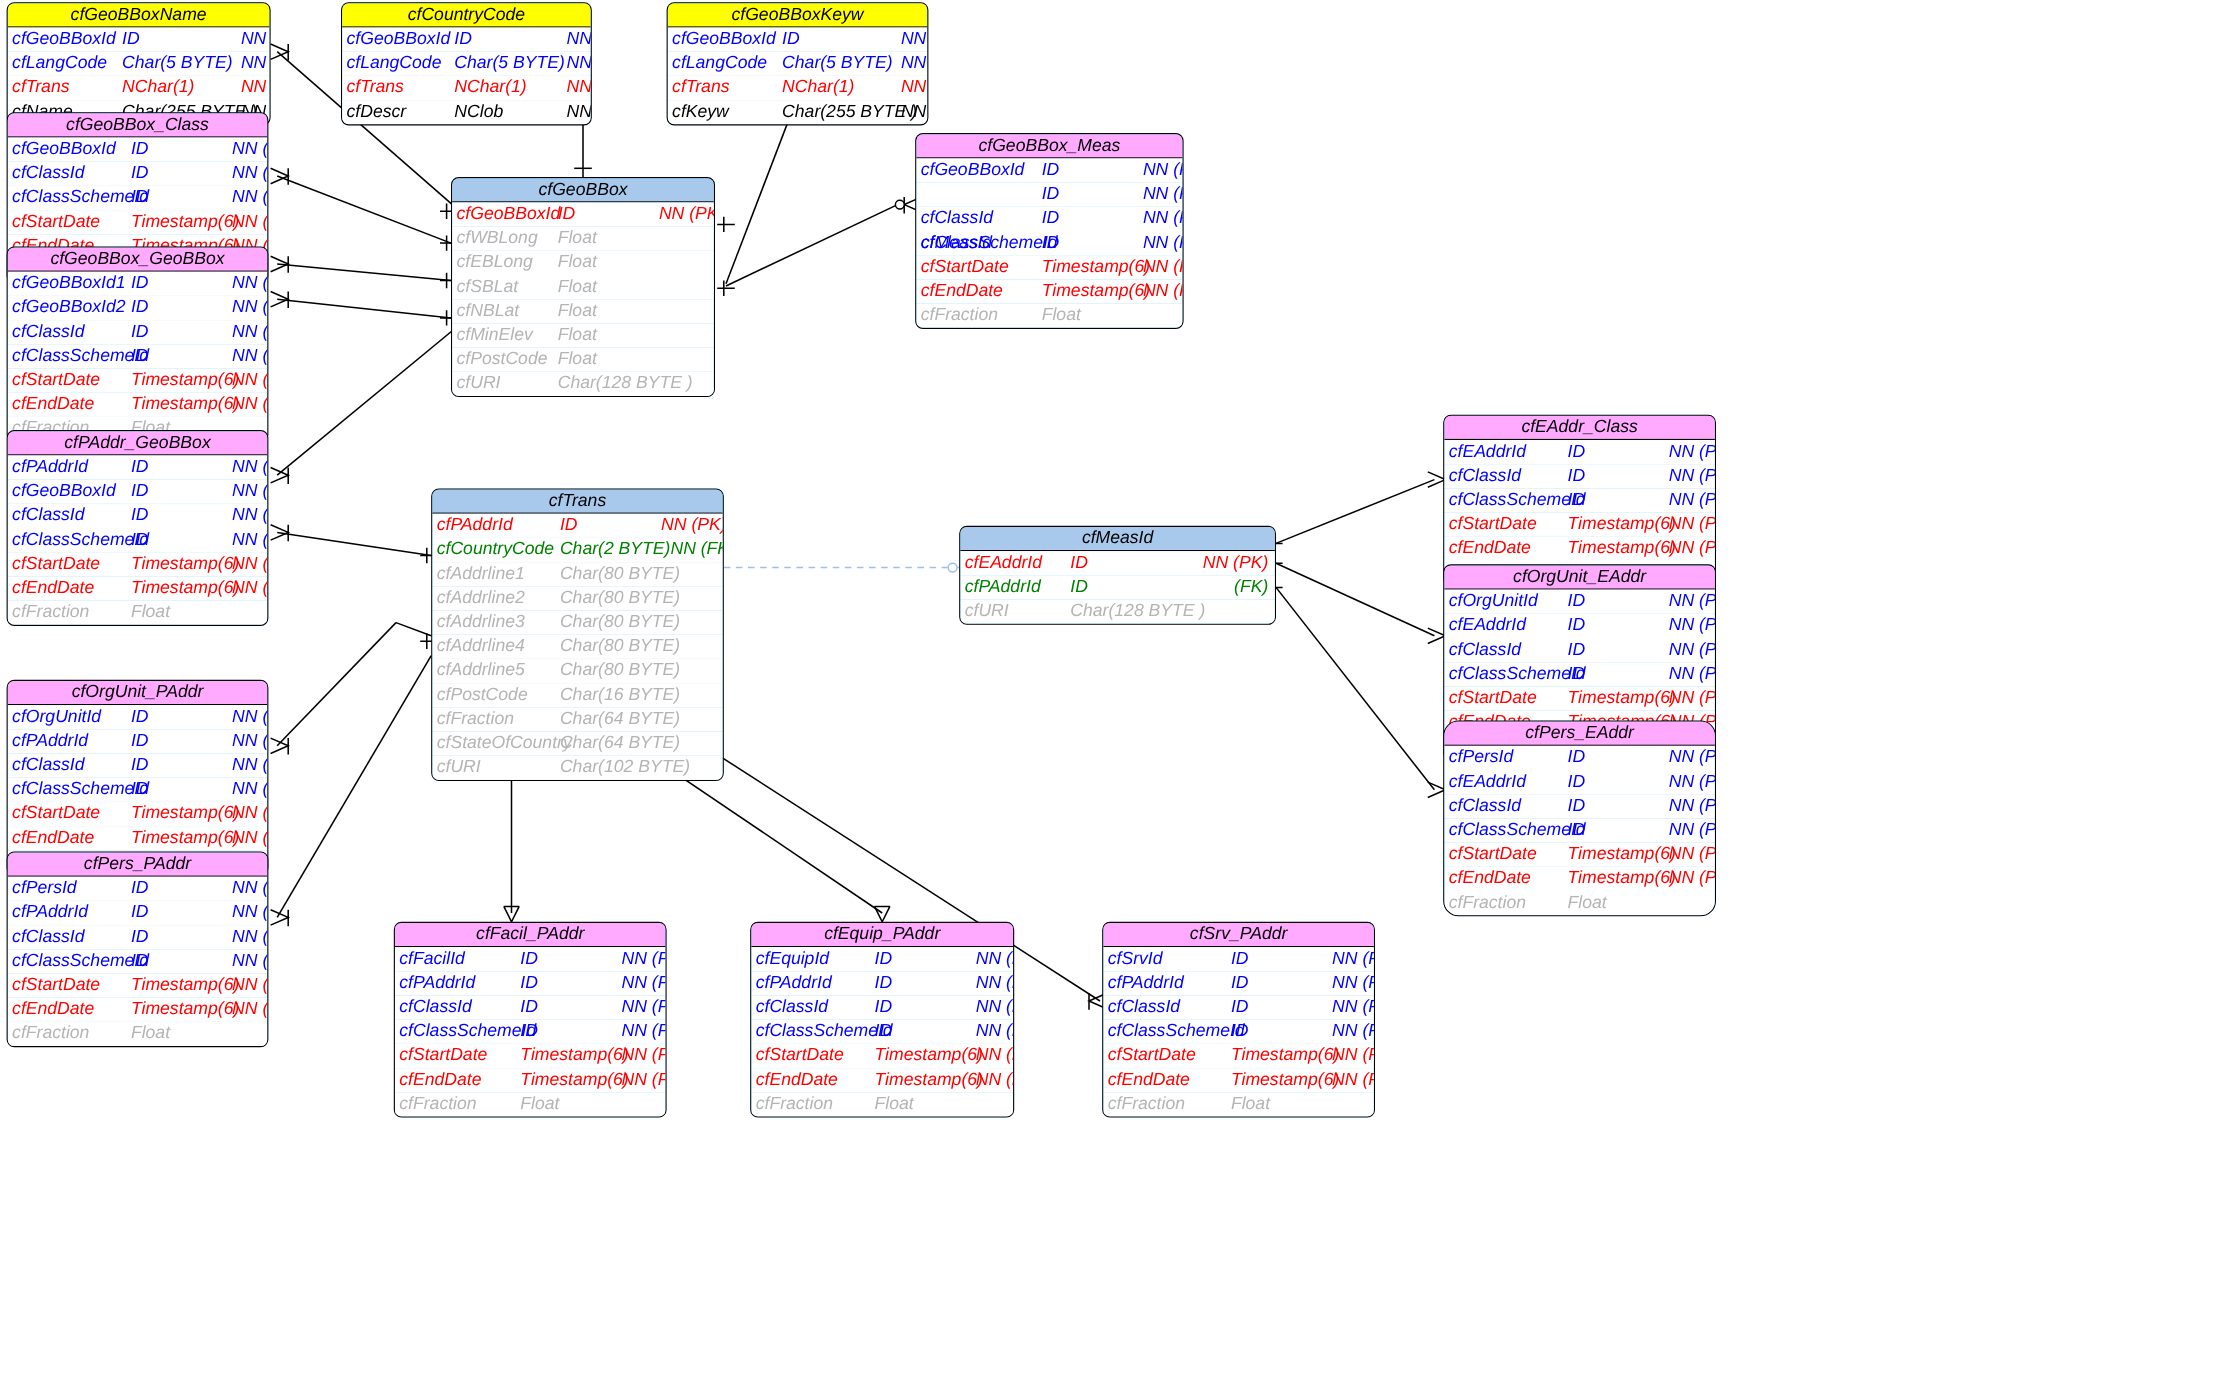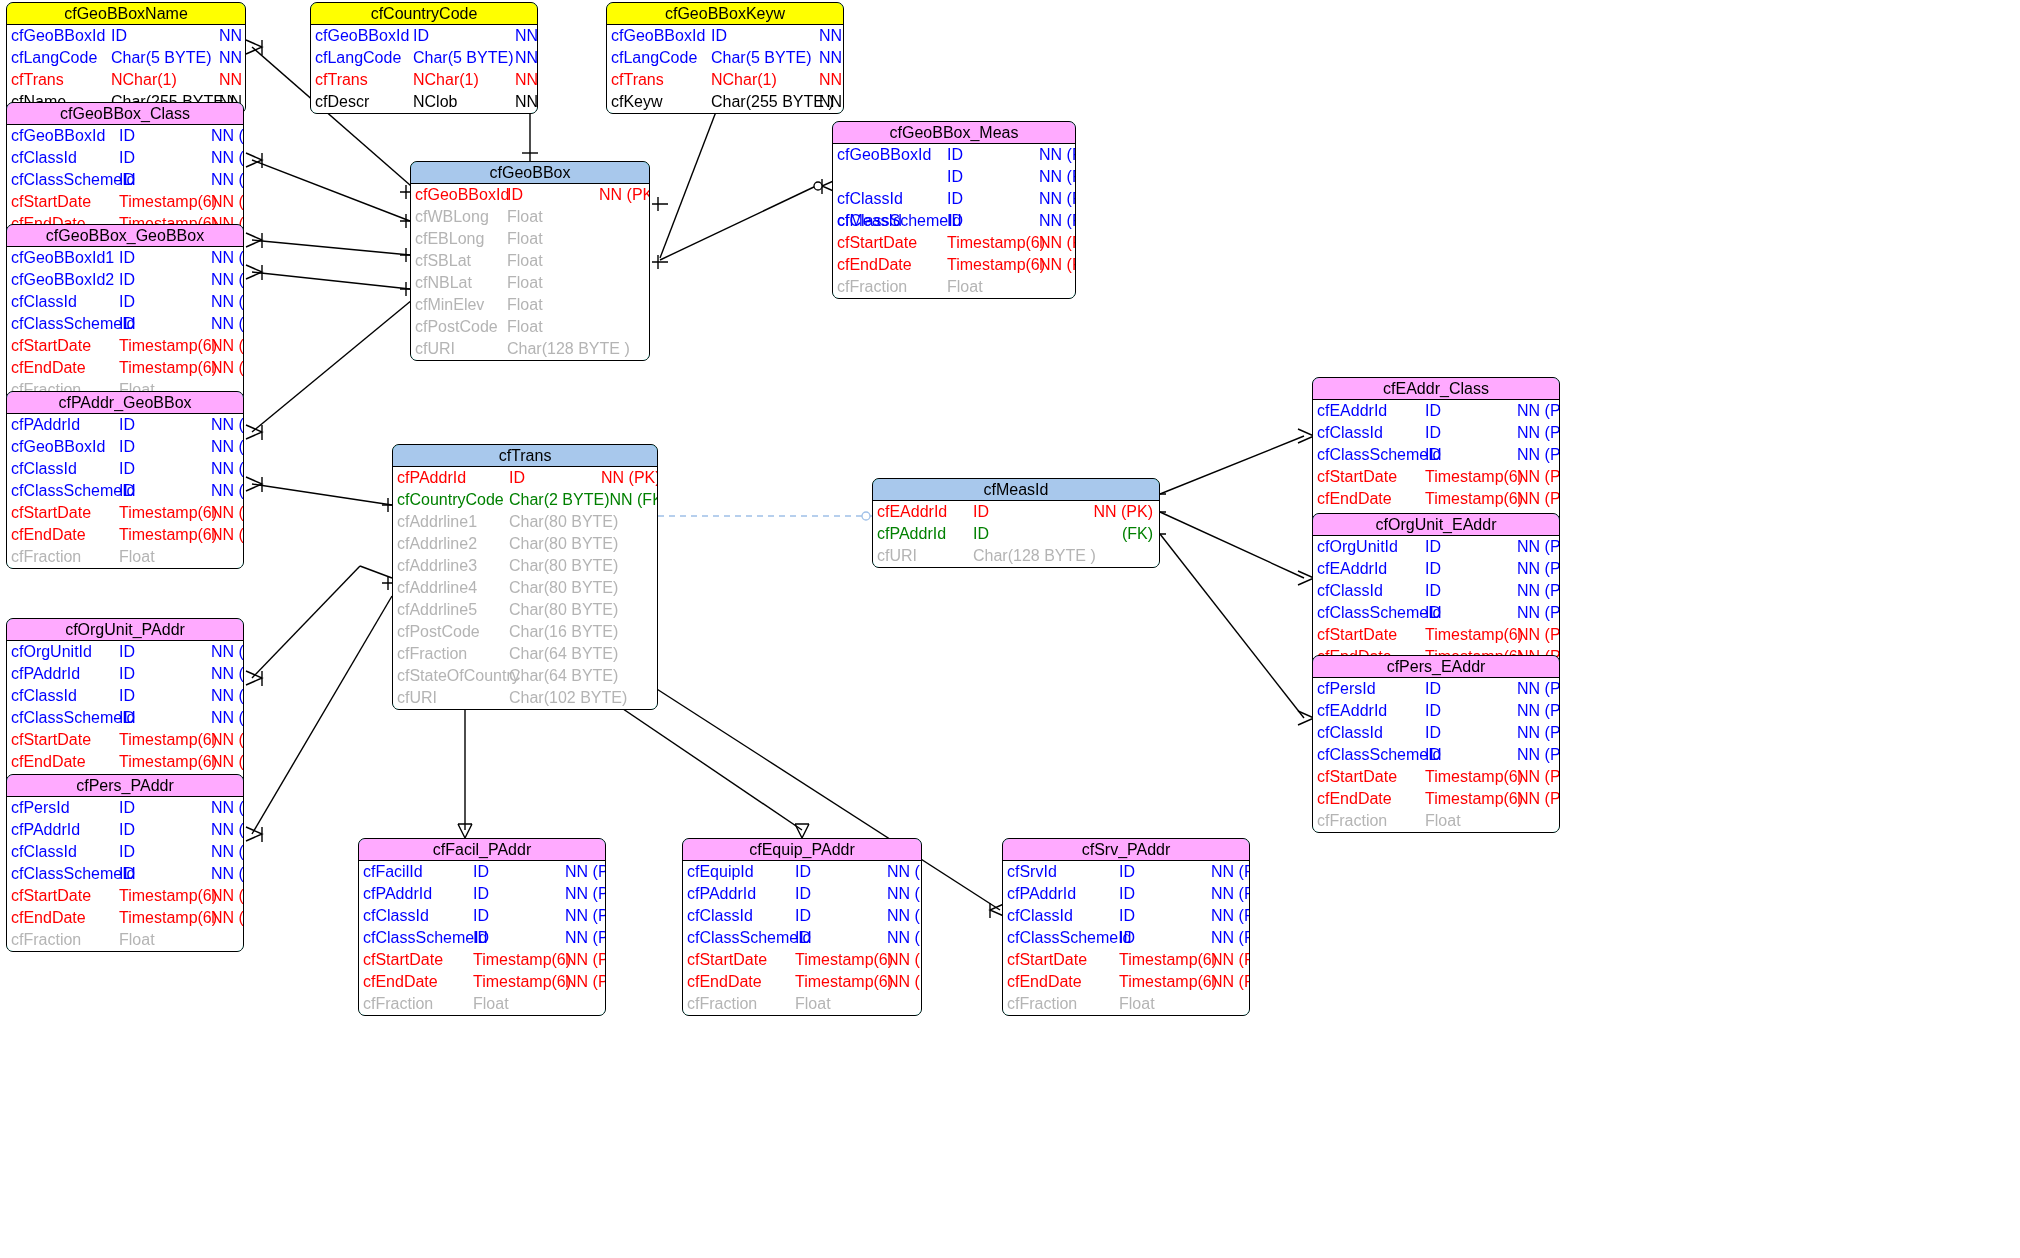--- a/index.html
+++ b/index.html
@@ -1,21 +1,21 @@
 <!DOCTYPE html>
 <html><head>
 <meta charset="utf-8">
 <title>CERIF ER Diagram</title>
 <style>
   html,body{margin:0;padding:0;background:#ffffff;}
   body{font-family:"Liberation Sans",sans-serif;}
   #canvas{position:relative;width:2020px;height:1258px;background:#fff;overflow:hidden;}
   svg.links{position:absolute;left:0;top:0;width:2020px;height:1258px;pointer-events:none;}
-  .tbl{position:absolute;border:1px solid #000;border-radius:7px;background:#14b8a6;
-       box-sizing:border-box;overflow:hidden;}
+  .tbl{position:absolute;border:1px solid #000;border-radius:7px;background:#7dd3fc;
+       box-sizing:border-box;overflow:hidden;font-style:italic;}
   .tbl .hdr{font-size:16px;text-align:center;color:#000;line-height:21px;height:21px;
             border-bottom:1px solid #000;font-weight:normal;}
   .tbl.yellow .hdr{background:#ffff00;}
   .tbl.pink   .hdr{background:#ffaaff;}
   .tbl.blue   .hdr{background:#a8c8ec;}
   .rows{padding:0;}
   .row{display:flex;height:22px;line-height:22px;font-size:16px;white-space:nowrap;}
   .c-name{flex:0 0 auto;padding-left:4px;}
   .c-type{flex:0 0 auto;}
   .c-key {flex:0 0 auto;text-align:left;}
@@ -613,21 +613,21 @@
             <span class="c-type" style="width: 92px; min-width: 92px;">Timestamp(6)</span>
             <span class="c-key" style="flex: 1 1 auto;">NN (PK)</span>
           </div>
           <div class="row null">
             <span class="c-name" style="width: 108px;">cfFraction</span>
             <span class="c-type" style="width: 92px; min-width: 92px;">Float</span>
             <span class="c-key" style="flex: 1 1 auto;"></span>
           </div>
         </div>
       </div>
-      <div class="tbl pink" style="left: 1312px; top: 655px; width: 248px;">
+      <div class="tbl pink" style="left: 1312px; top: 655px; width: 248px; border-radius: 14px;">
         <div class="hdr">cfPers_EAddr</div>
         <div class="rows">
           <div class="row pfk">
             <span class="c-name" style="width: 108px;">cfPersId</span>
             <span class="c-type" style="width: 92px; min-width: 92px;">ID</span>
             <span class="c-key" style="flex: 1 1 auto;">NN (PFK)</span>
           </div>
           <div class="row pfk">
             <span class="c-name" style="width: 108px;">cfEAddrId</span>
             <span class="c-type" style="width: 92px; min-width: 92px;">ID</span>

